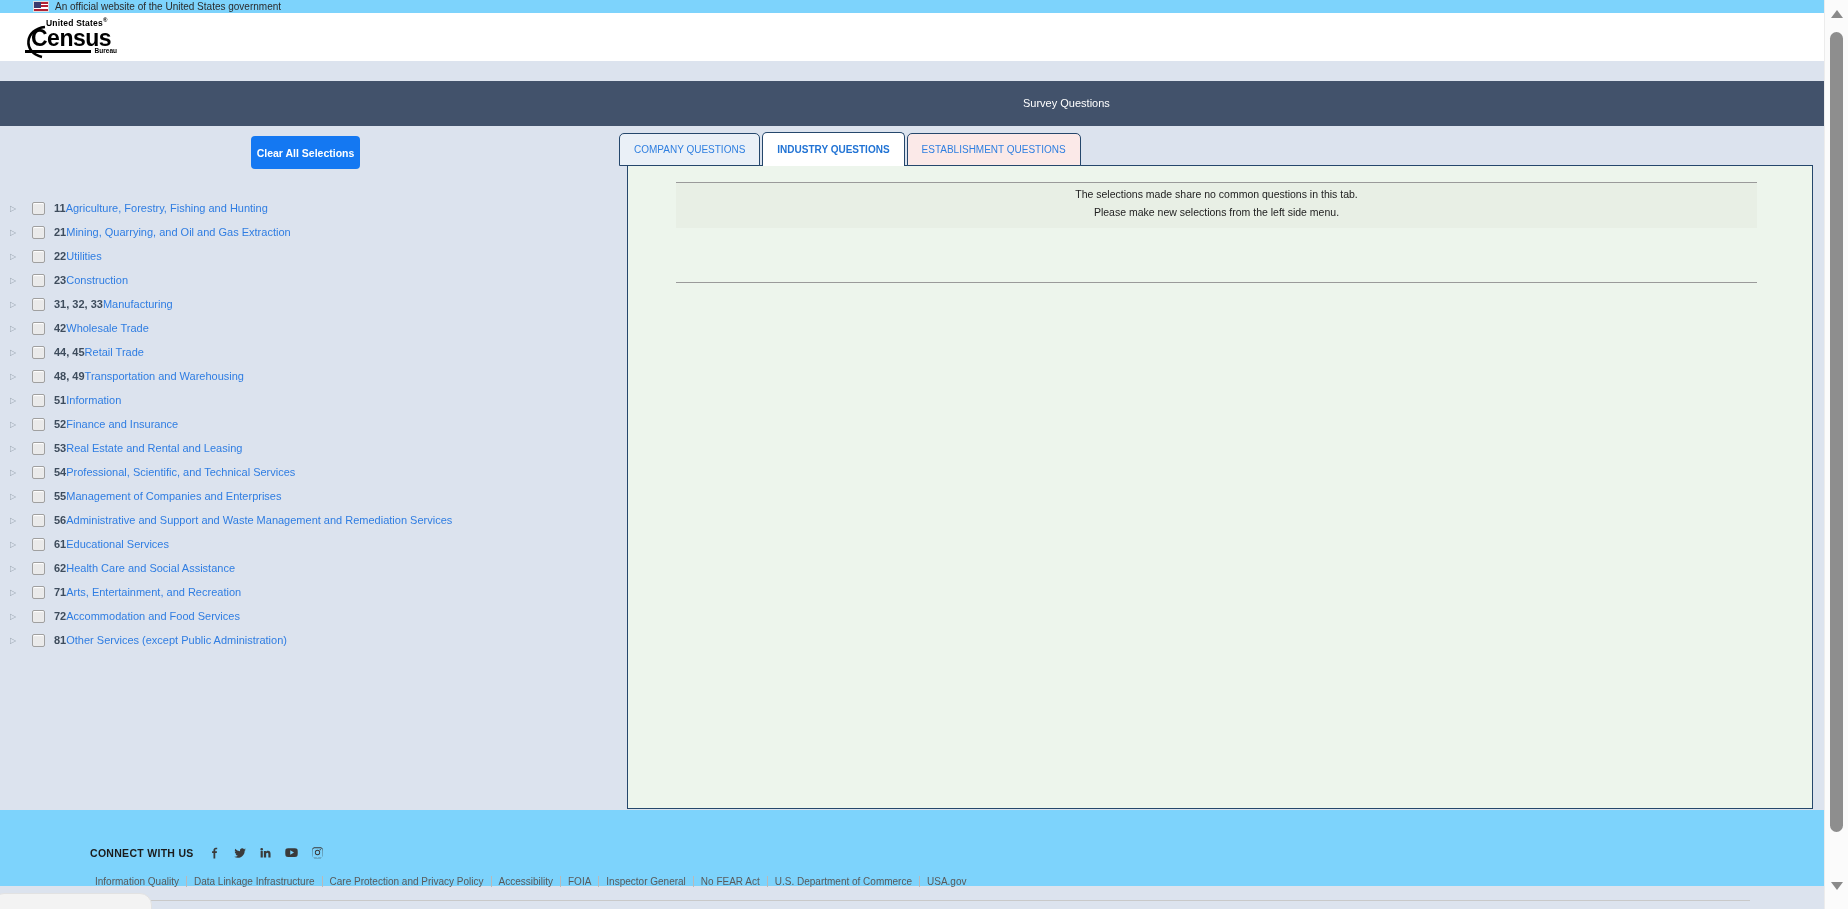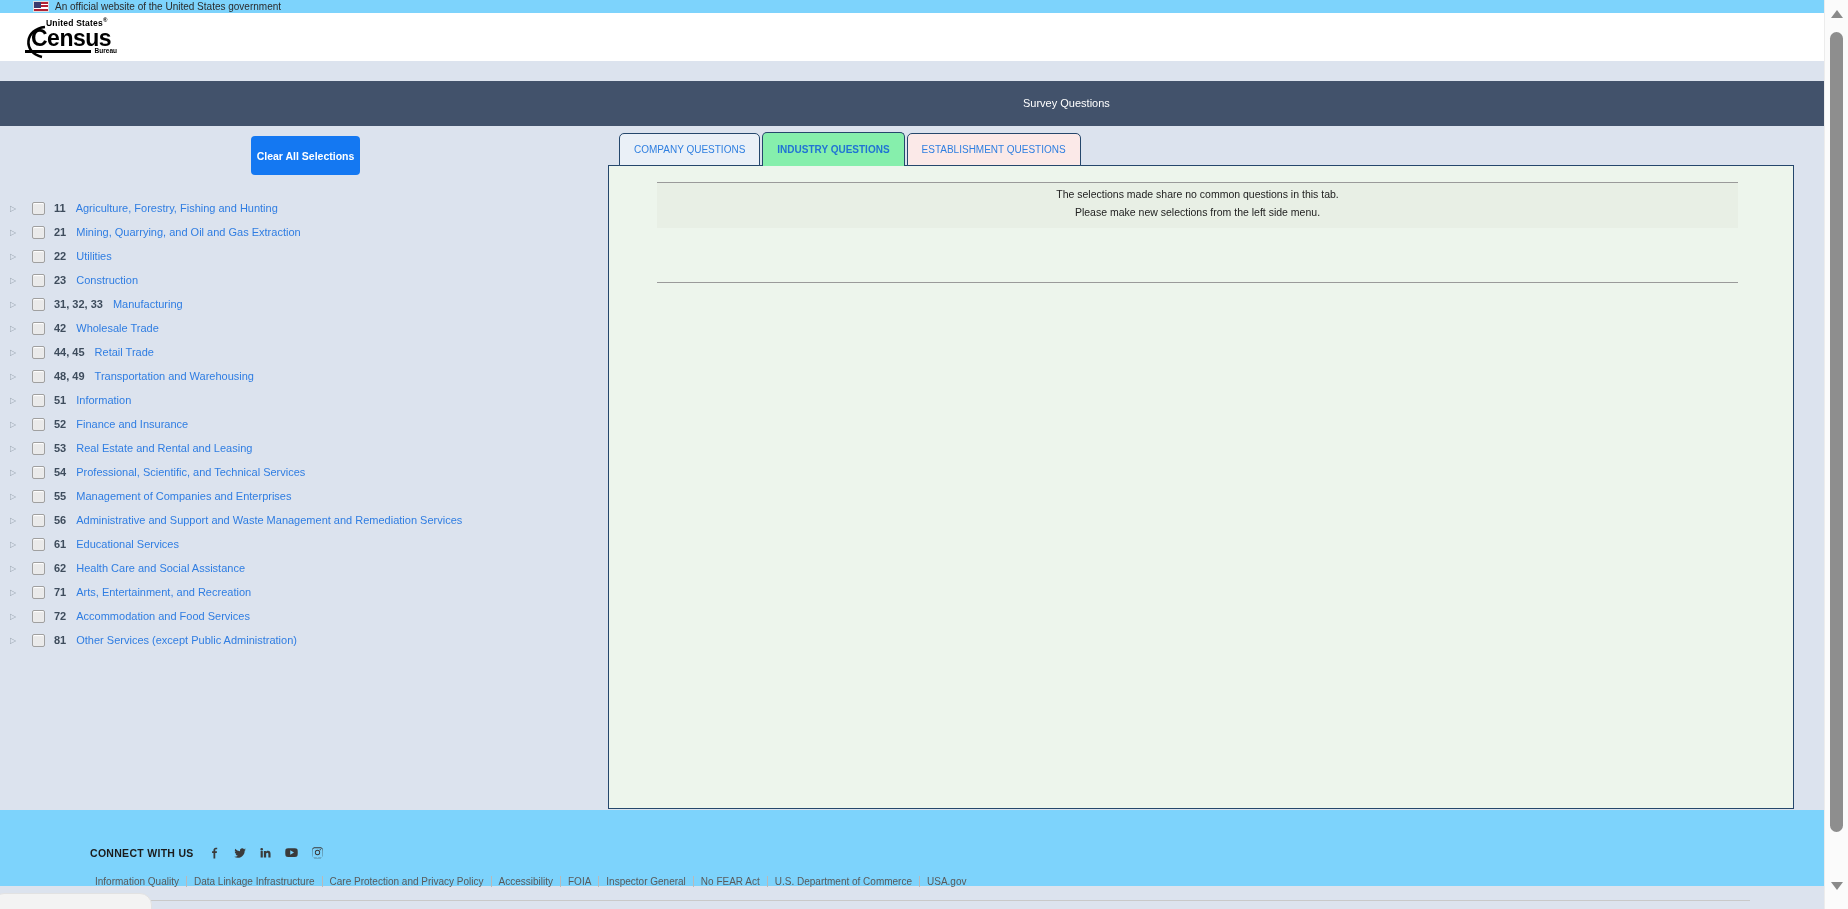--- a/index.html
+++ b/index.html
@@ -30,40 +30,40 @@
 
   
   .title-bar{position:absolute;left:0;top:81px;width:100%;height:45px;background:var(--header_bar)}
   .app-title{position:absolute;left:24px;top:0;height:45px;line-height:45px;color:#fff;
     font-size:15px;font-weight:bold}
   .nav-label{position:absolute;left:1023px;top:0;height:45px;line-height:45px;color:#fff;font-size:11px;cursor:pointer}
 
   
   .main{position:absolute;left:0;top:126px;width:1848px;height:684px}
 
-  .clear-btn{position:absolute;left:251px;top:10px;width:109px;height:39px;background:var(--accent_blue);
+  .clear-btn{position:absolute;left:251px;top:10px;width:109px;height:33px;background:var(--accent_blue);
     color:#fff;border:none;border-radius:4px;font-size:10.5px;font-weight:600;cursor:pointer;
     font-family:"Liberation Sans",sans-serif}
 
   .tree{position:absolute;left:0;top:70px;width:604px}
   .tree-row{display:flex;align-items:center;height:24px;padding-left:10px}
   .chev{width:16px;font-size:8px;color:#9aa5b1;cursor:pointer;flex:0 0 auto}
   .cbx{width:13px;height:13px;background:#eaeaea;border:1px solid #a0a0a0;border-radius:2px;
     box-shadow:inset 0 1px 1px #fff;margin-left:6px;cursor:pointer;flex:0 0 auto}
   .code{margin-left:9px;font-size:11px;font-weight:bold;color:#3E4C5C;white-space:pre}
-  .lbl{margin-left:10px;font-size:11px;color:var(--link_blue);text-decoration:none;cursor:pointer;white-space:nowrap}
+  .lbl{margin-left:0;font-size:11px;color:var(--link_blue);text-decoration:none;cursor:pointer;white-space:nowrap}
 
   
   .tabs{position:absolute;left:619px;top:6px;display:flex;gap:2px;align-items:flex-end;z-index:3}
   .tab{height:33px;border:1px solid var(--tab_border);border-radius:5px 5px 0 0;display:flex;
     align-items:center;padding:7px 14px;font-size:10px;color:#2F7FE0;cursor:pointer;background:#eee;white-space:nowrap}
   .tab.active{height:34px;background:var(--tab_active_bg);border-bottom:none;font-weight:bold;color:#2173D4}
 
   
-  .panel{position:absolute;left:608px;top:39px;width:1186px;height:644px;background:var(--tab_active_bg);
+  .panel{position:absolute;left:627px;top:39px;width:1186px;height:644px;background:var(--tab_active_bg);
     border:1px solid var(--tab_border)}
   .panel-hr{border:0;border-top:1px solid #9a9a9a;margin:0 55px 0 48px}
   .hr-top{margin-top:16px}
   .msg-band{margin:0 55px 0 48px;background:var(--message_band_bg);text-align:center;
     padding:5px 0 10px;font-size:10.5px;color:#222}
   .msg-line2{margin-top:6px}
   .hr-bottom{margin-top:54px}
 
   
   .footer{position:absolute;left:0;top:810px;width:100%;height:76px;background:#7dd3fc}
@@ -247,21 +247,21 @@
   <div class="tree-row">
     <span class="chev">▷</span>
     <span class="cbx"></span>
     <span class="code">81</span>
     <a class="lbl">Other Services (except Public Administration)</a>
   </div>
 </div>
 
     <div class="tabs">
         <div class="tab" style="background: rgb(234, 240, 247);">COMPANY QUESTIONS</div>
-        <div class="tab active" style="background: #86efac;">INDUSTRY QUESTIONS</div>
+        <div class="tab active" style="background: #ffffff;">INDUSTRY QUESTIONS</div>
         <div class="tab" style="background: rgb(251, 233, 232);">ESTABLISHMENT QUESTIONS</div>
       </div>
 
     <div class="panel">
       <hr class="panel-hr hr-top">
       <div class="msg-band">
         <div>The selections made share no common questions in this tab.</div>
         <div class="msg-line2">Please make new selections from the left side menu.</div>
       </div>
       <hr class="panel-hr hr-bottom">

